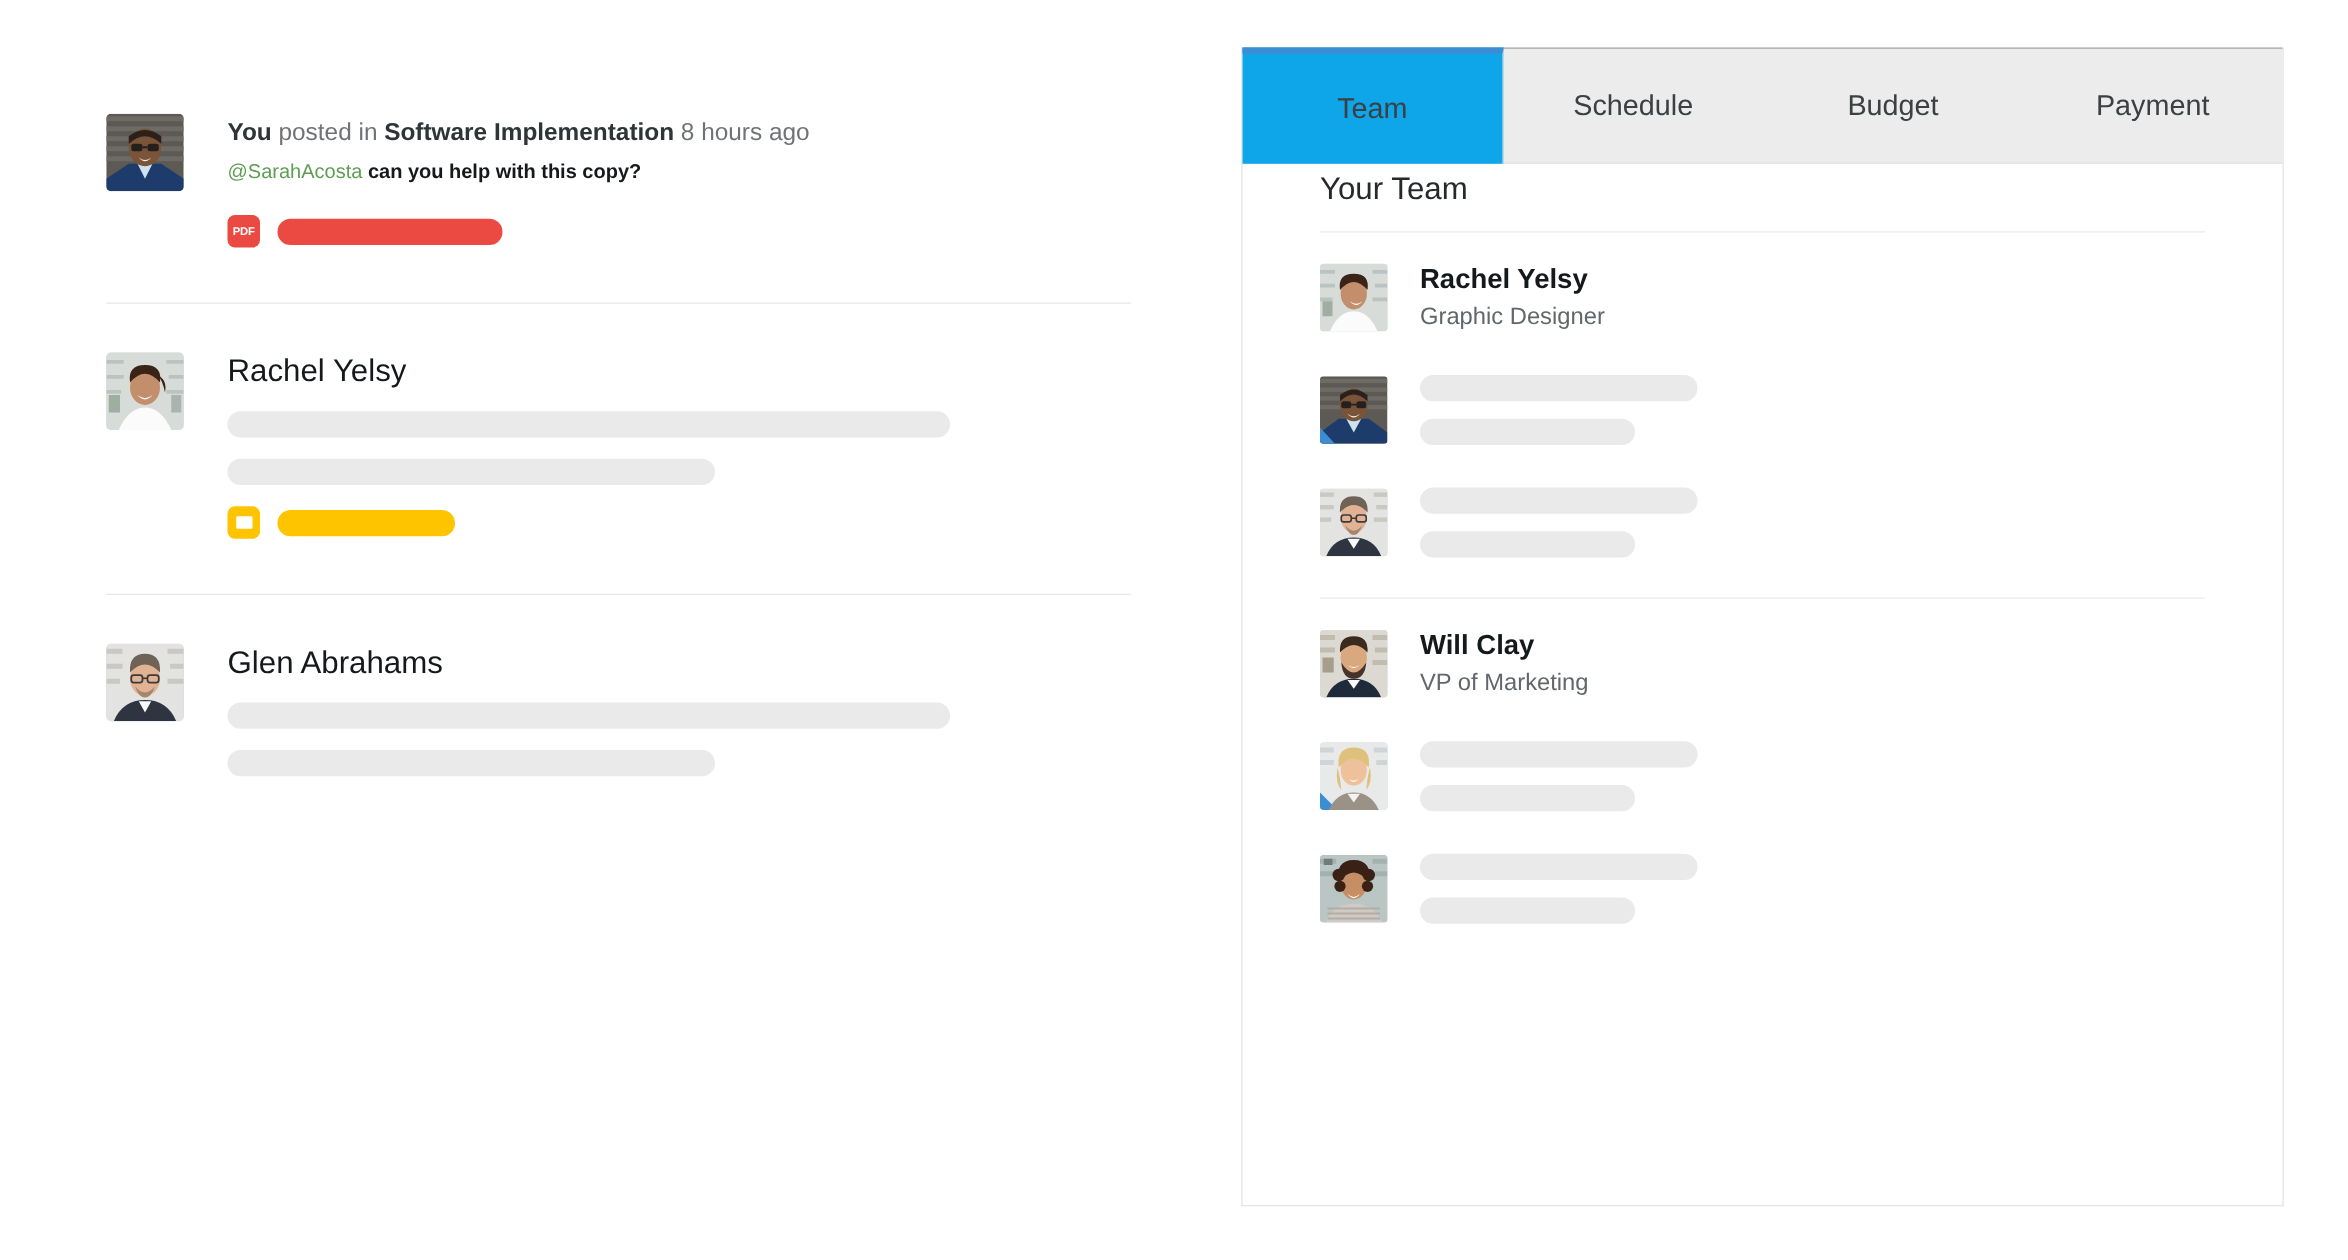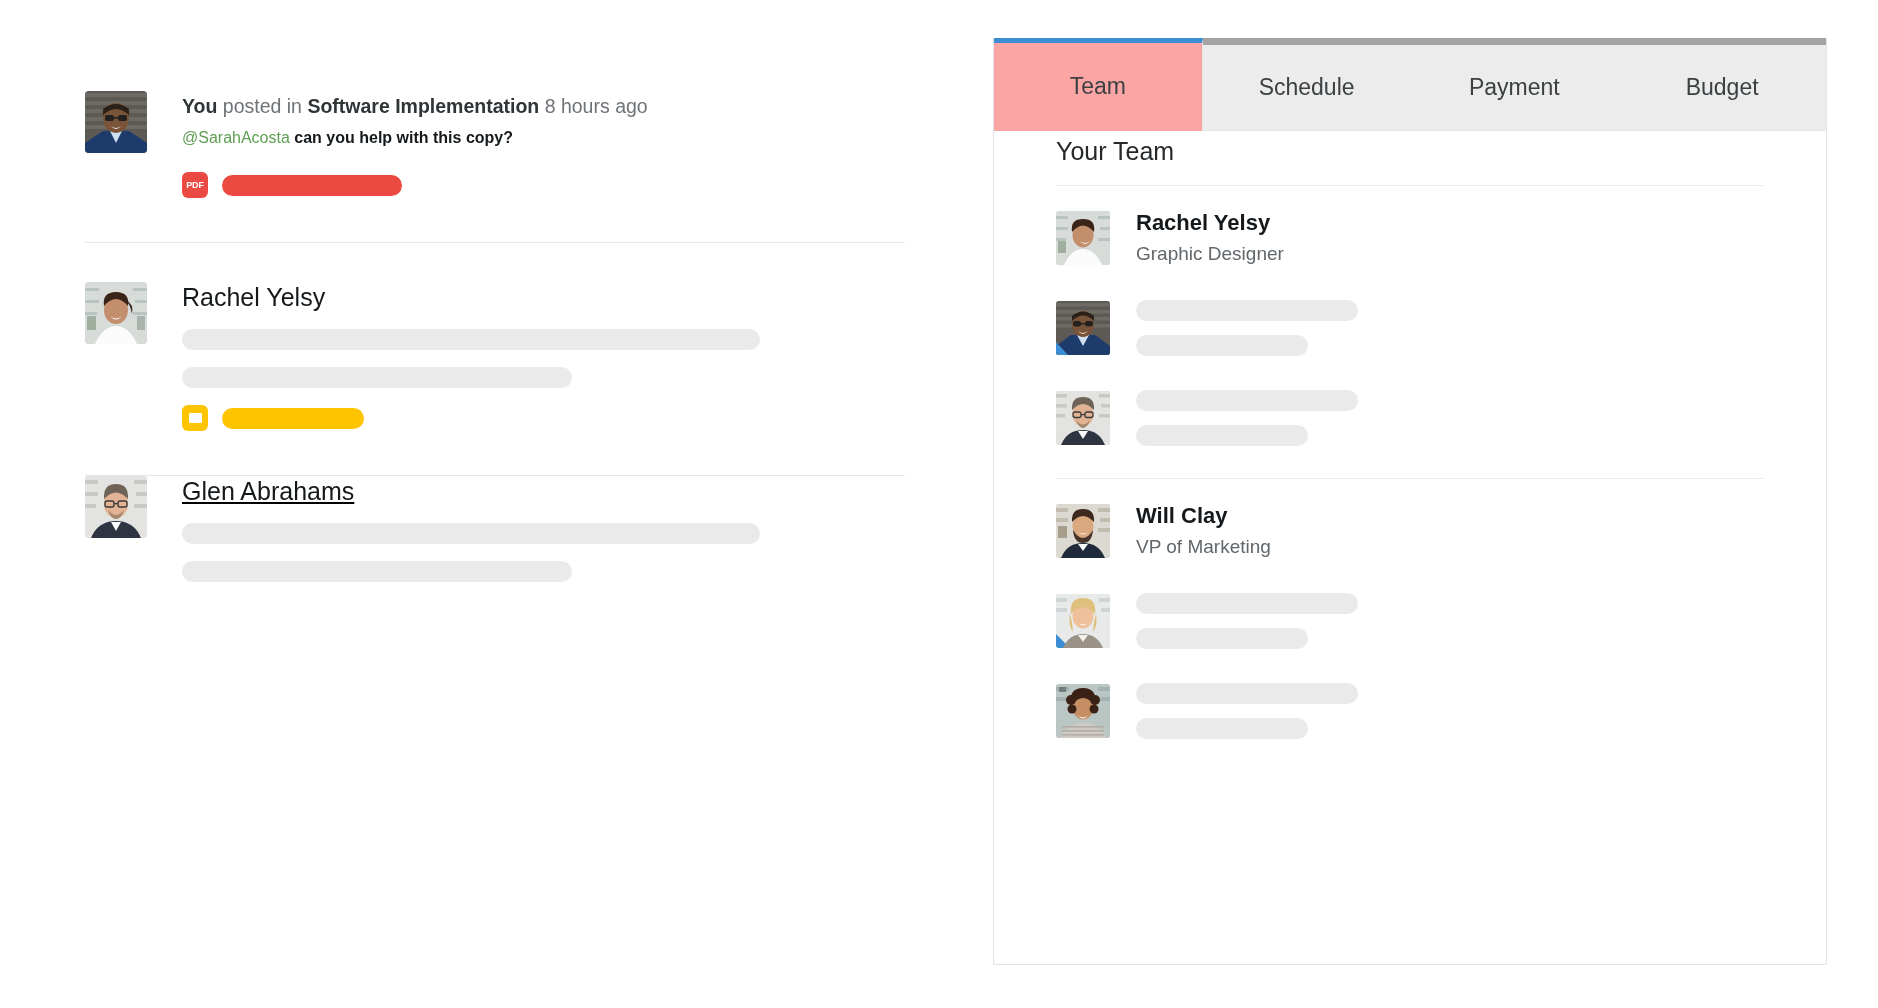--- a/index.html
+++ b/index.html
@@ -113,24 +113,24 @@
     border-bottom: 1px solid #e3e4e6;
   }
   .tab {
     flex: 1 1 0;
     display: flex;
     align-items: center;
     justify-content: center;
     font-size: 23px;
     color: #3b4043;
     position: relative;
-    border-top: 7px solid #a3a3a3;
+    border-top: 1px solid #a3a3a3;
   }
   .tab.active {
-    background: #fca5a5;
+    background: #0ea5e9;
     border-top: 5px solid #3b8ed4;
     border-right: 1px solid #e3e4e6;
     margin-bottom: -1px;
     padding-bottom: 1px;
   }
 
   #panel-body { padding: 0 62px; }
 
   .grp-title {
     font-size: 25px;
@@ -241,21 +241,21 @@
     <div class="attach-row" style="margin-top:17px;">
       <div class="badge badge-doc">
         <i></i>
       </div>
       <div class="pill pill-yellow"></div>
     </div>
   </div>
 
   <div class="feed-div" style="margin-top:44px;"></div>
 
-  <div class="feed-item" style="text-decoration:underline;">
+  <div class="feed-item" style="margin-top:39px;">
     <div class="feed-avatar">
       <svg viewBox="0 0 62 62" preserveAspectRatio="none">
         <rect width="62" height="62" fill="#e3e3e1"></rect>
         <g fill="#c9c8c2">
           <rect x="0" y="4" width="13" height="4"></rect>
             <rect x="0" y="16" width="13" height="4"></rect>
           <rect x="0" y="28" width="11" height="4"></rect>
             <rect x="49" y="4" width="13" height="4"></rect>
           <rect x="51" y="16" width="11" height="4"></rect>
             <rect x="49" y="28" width="13" height="4"></rect>
@@ -279,24 +279,24 @@
 <div id="side-panel">
 
   <div id="tabbar">
     <div class="tab active">
       <span>Team</span>
     </div>
     <div class="tab">
       <span>Schedule</span>
     </div>
     <div class="tab">
+      <span>Budget</span>
+    </div>
+    <div class="tab">
       <span>Payment</span>
-    </div>
-    <div class="tab">
-      <span>Budget</span>
     </div>
   </div>
 
   <div id="panel-body">
 
     <div>
       <div class="grp-title">Your Team</div>
       <div class="grp-rule"></div>
 
       <div class="person-row">

